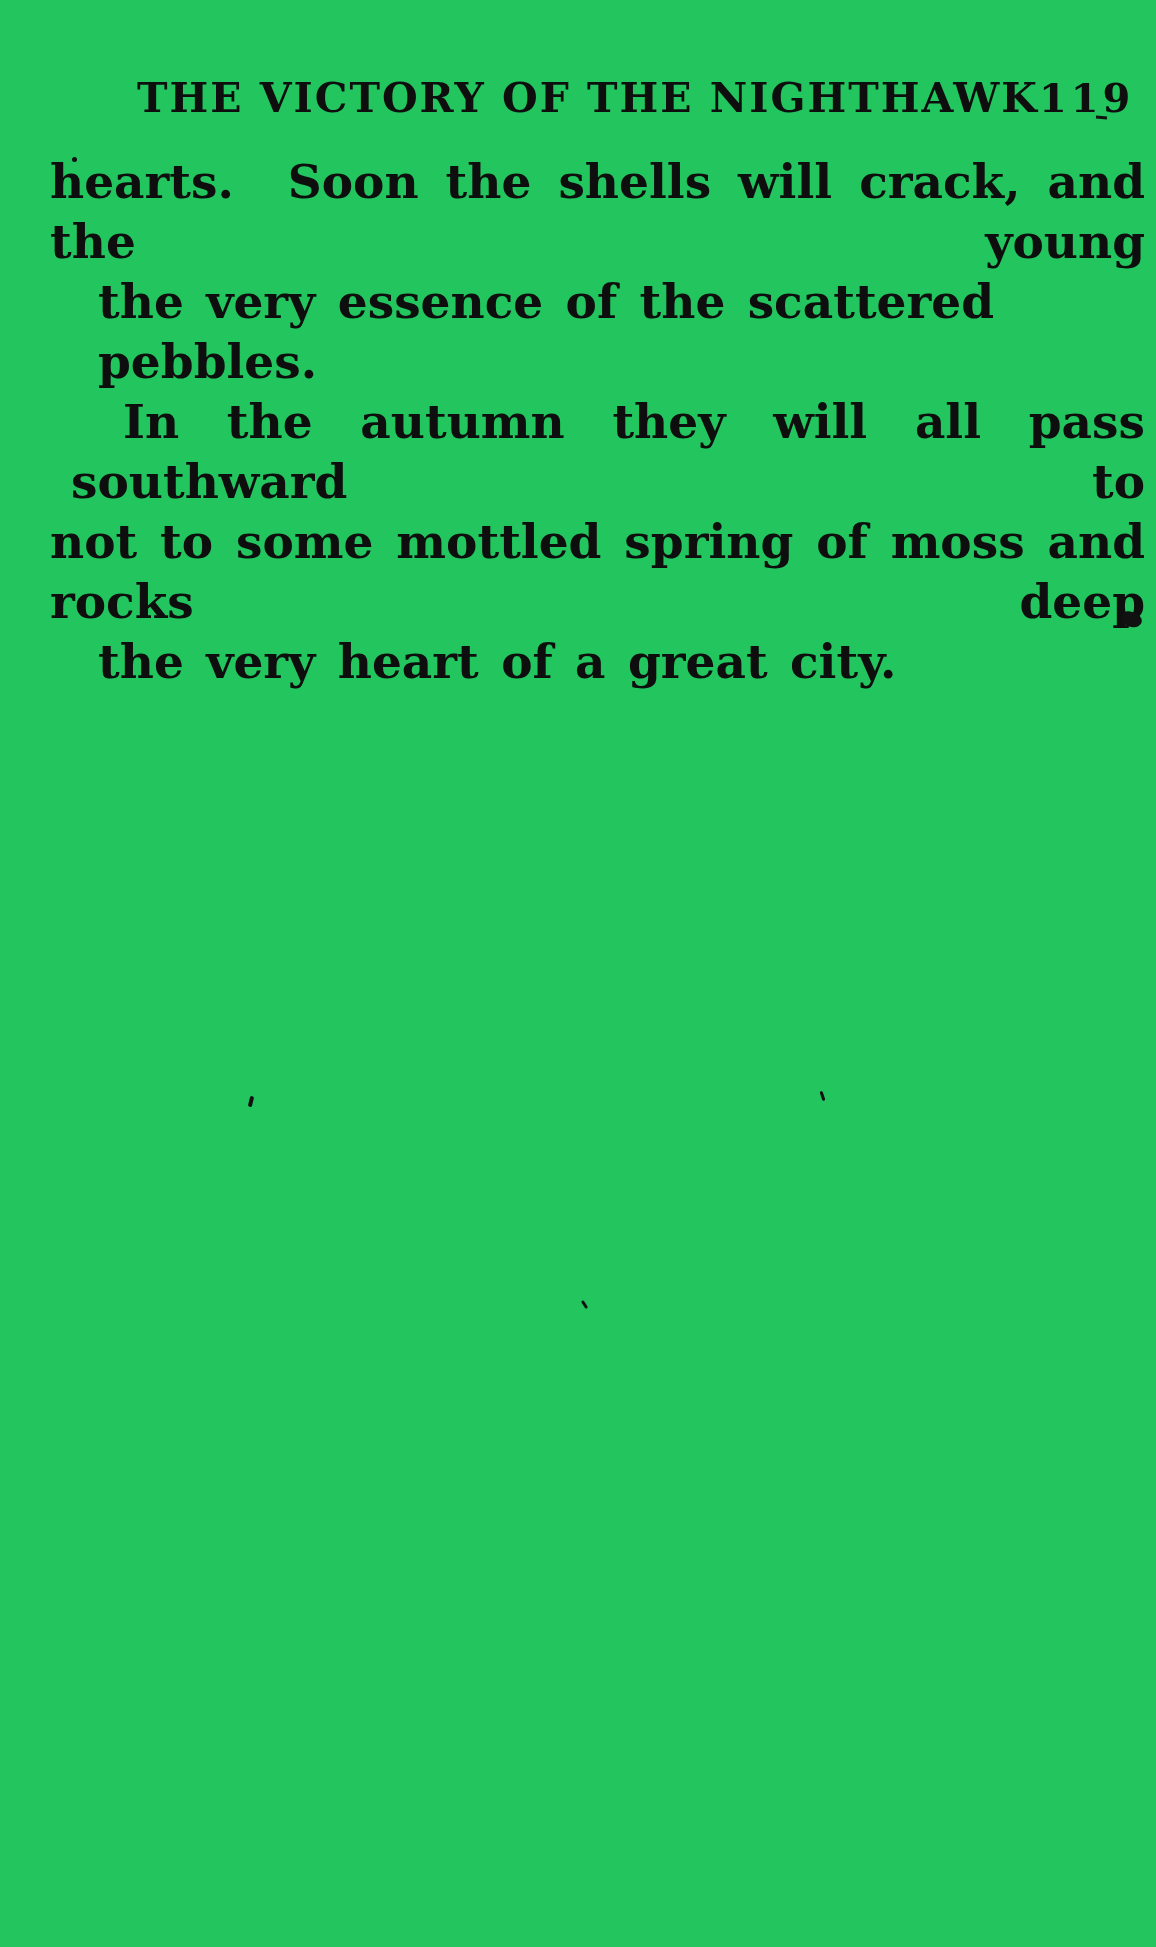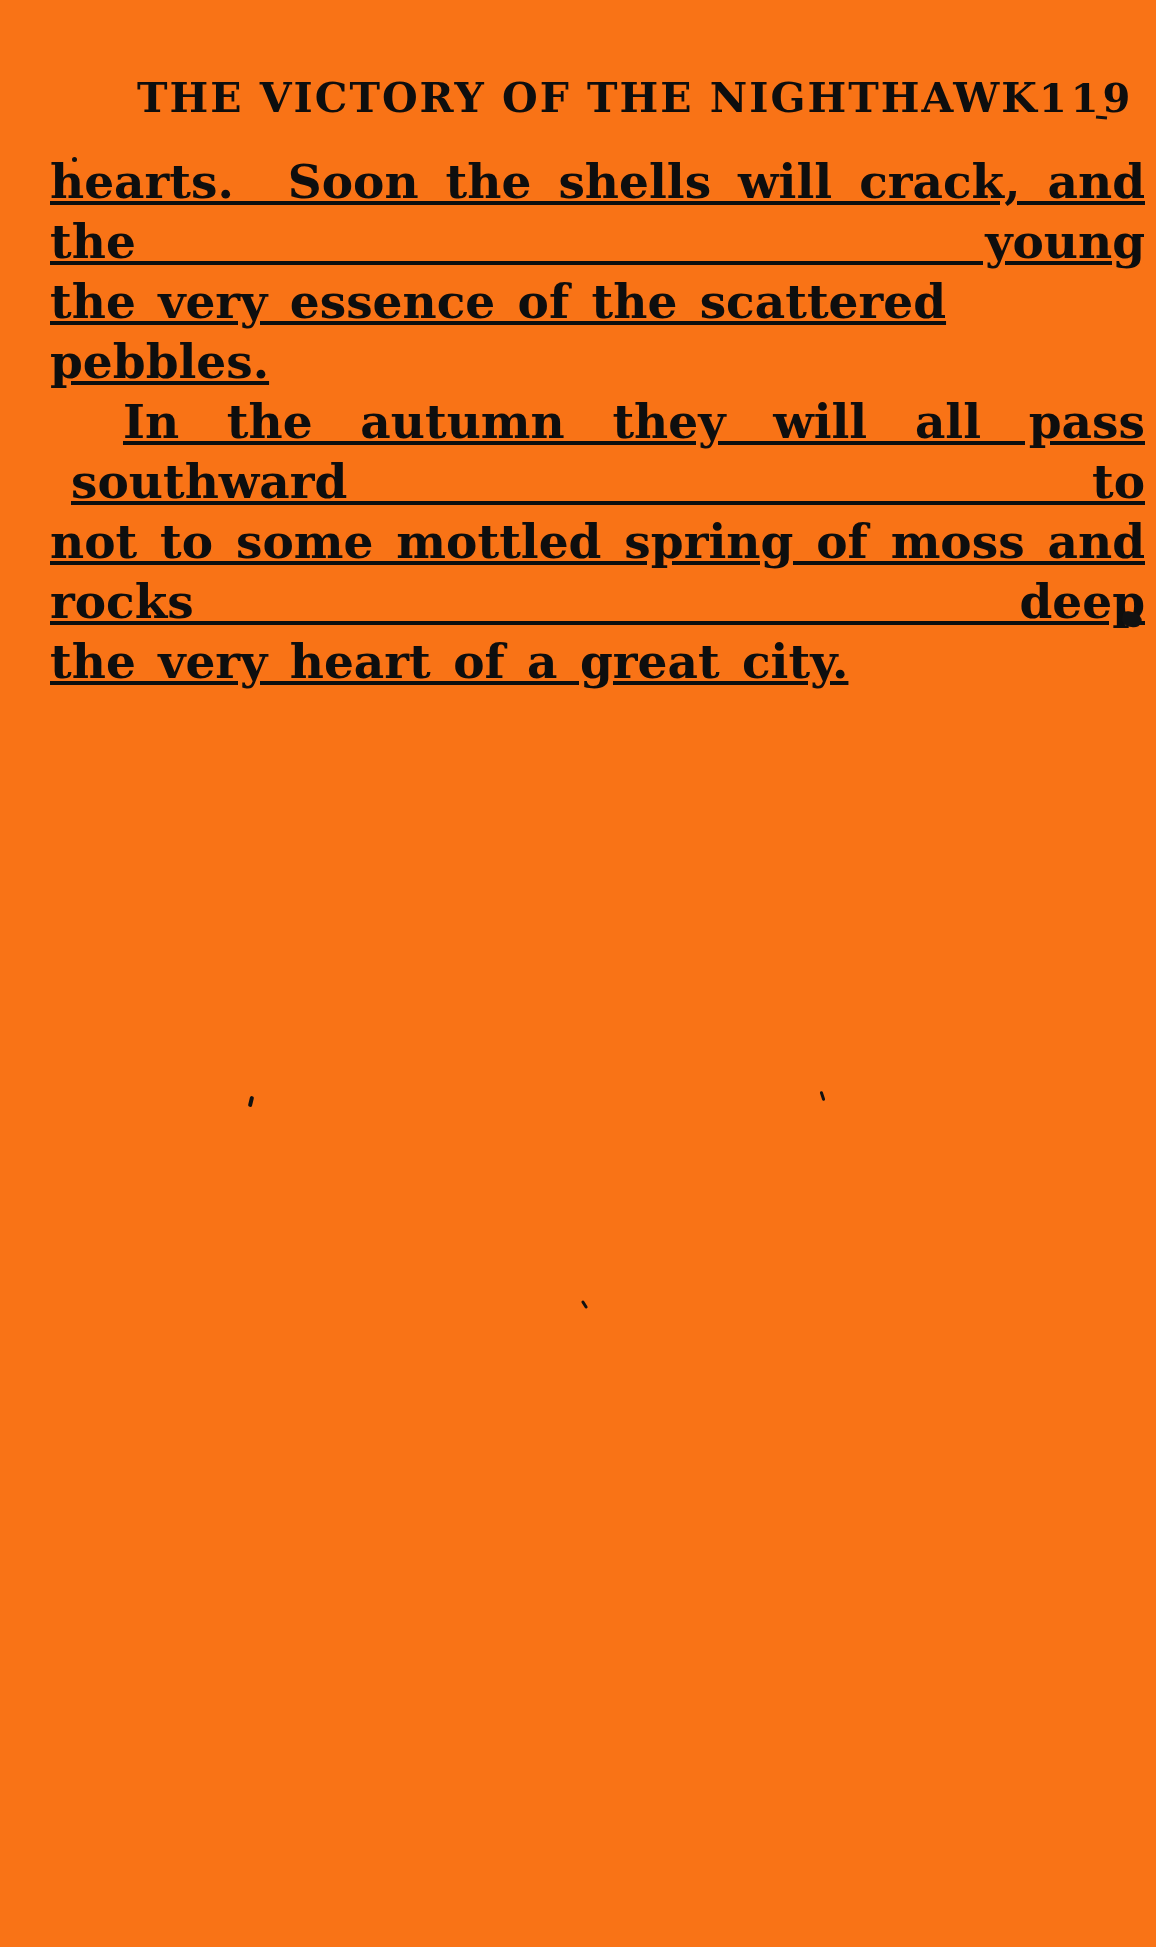--- a/index.html
+++ b/index.html
@@ -1,20 +1,20 @@
 <!DOCTYPE html>
 <html><head>
 <meta charset="utf-8">
 <style>
   html, body { margin: 0; padding: 0; }
   .page {
     position: relative;
     width: 1156px;
     height: 1947px;
-    background: #f97316;
+    background: #22c55e;
     overflow: hidden;
     font-family: "DejaVu Serif", "Liberation Serif", serif;
     color: #0e0e0e;
   }
   
   .running-header {
     position: absolute;
     left: 137px;
     right: 53px;
     top: 74px;
@@ -34,28 +34,29 @@
   
   .body-text {
     position: absolute;
     left: 50px;
     width: 1095px;
     top: 152px;
     font-weight: bold;
     font-size: 47px;
     line-height: 60px;
   }
-  .line { white-space: normal; text-decoration: underline; }
+  .line { white-space: normal; }
   .line.j {
     text-align: justify;
     text-align-last: justify;
   }
   .line.last {
     text-align: left;
     word-spacing: 6px;
+    margin-left: 48px;
   }
   .line.indent { text-indent: 52px; margin-left: 21px; }
   
   .speck {
     position: absolute;
     background: #111;
   }
   .dot-over-h     { left: 72px;   top: 157px;  width: 5px;  height: 5px;  border-radius: 50%; }
   .dash-under-folio { left: 1096px; top: 116px; width: 11px; height: 3px; transform: rotate(5deg); }
   .blob-under-in  { left: 1122px; top: 612px;  width: 20px; height: 15px; border-radius: 30% 60% 50% 50%; transform: rotate(10deg); }

